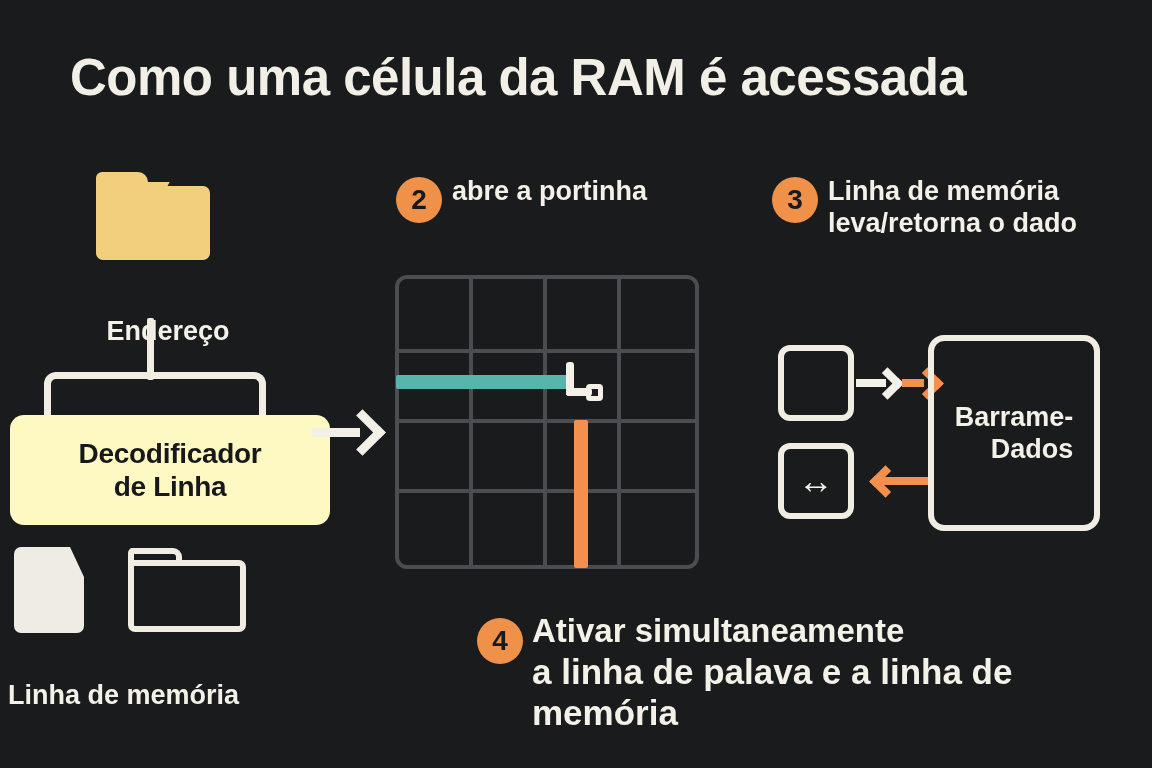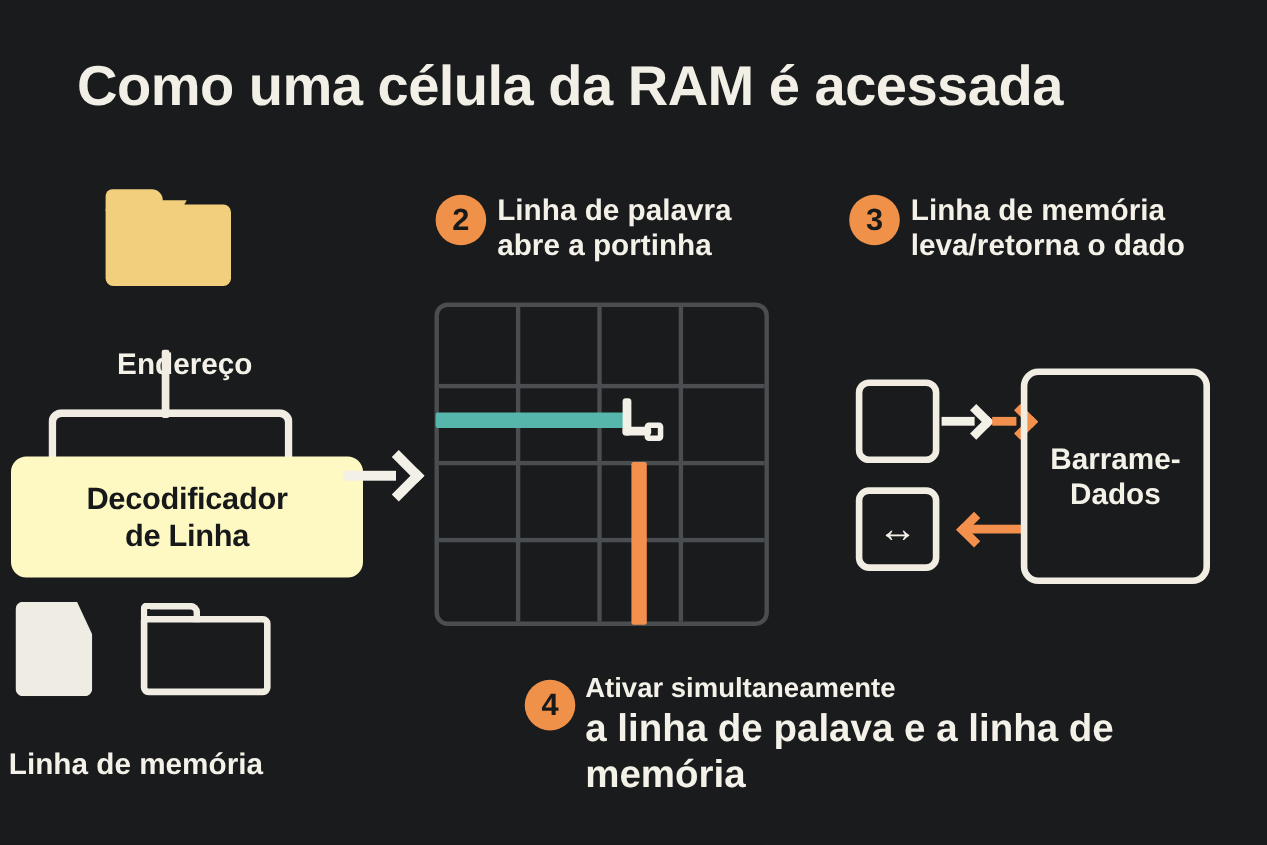--- a/index.html
+++ b/index.html
@@ -100,21 +100,21 @@
     display:flex;align-items:center;justify-content:center;
   }
   .step-text{position:absolute;font-size:27px;line-height:1.18;color:#f4f1e9;font-weight:700;}
 
   #badge2{left:396px;top:177px;}
   #step2{left:452px;top:176px;width:280px;}
   #badge3{left:772px;top:177px;}
   #step3{left:828px;top:176px;width:300px;}
   #badge4{left:477px;top:618px;}
   #step4{left:532px;top:612px;width:580px;}
-  #step4 .l1{font-size:25px;}
+  #step4 .l1{font-size:33px;}
   #step4 .l2{font-size:35px;}
 
   
   .grid{
     position:absolute;left:395px;top:275px;width:304px;height:294px;
     border:4px solid #4b4e50;border-radius:12px;box-sizing:border-box;
   }
   .grid .v{position:absolute;top:0;bottom:0;width:4px;background:#4b4e50;}
   .grid .h{position:absolute;left:0;right:0;height:4px;background:#4b4e50;}
   .wordline{
@@ -138,21 +138,21 @@
     position:absolute;border:6px solid #f1ede3;border-radius:12px;
     box-sizing:border-box;display:flex;align-items:center;justify-content:center;
   }
   #sq-top{left:778px;top:345px;width:76px;height:76px;}
   #sq-bot{left:778px;top:443px;width:76px;height:76px;}
   .bidir{font-size:36px;color:#f3f0e7;line-height:1;font-weight:700;}
 
   .bus{
     position:absolute;left:928px;top:335px;width:172px;height:196px;
     border:6px solid #f1ede3;border-radius:16px;box-sizing:border-box;
-    display:flex;align-items:center;justify-content:center;text-align:center;
+    display:flex;align-items:center;justify-content:center;text-align:right;
     color:#f4f1e9;font-size:27px;font-weight:700;line-height:1.2;
   }
 
   .ar-small{position:absolute;height:30px;}
   .ar-small .shaft{position:absolute;top:11px;height:8px;}
   .ar-small .head{position:absolute;top:4px;width:15px;height:15px;transform:rotate(45deg);}
   #arw-white{left:856px;top:368px;width:46px;}
   #arw-white .shaft{left:0;width:30px;background:#f3f0e7;}
   #arw-white .head{left:20px;border-top:8px solid #f3f0e7;border-right:8px solid #f3f0e7;}
   #arw-orange{left:902px;top:368px;width:40px;}
@@ -196,21 +196,20 @@
 
   <div class="page-icon"></div>
   <div class="folder-out">
     <div class="body"></div>
     <div class="tab"></div>
   </div>
   <div class="linha-mem-label label">Linha de memória</div>
 
   <div class="badge" id="badge2">2</div>
   <div class="step-text" id="step2">
-    <div>Linha de palavra</div>
     <div>abre a portinha</div>
   </div>
 
   <div class="badge" id="badge3">3</div>
   <div class="step-text" id="step3">
     <div>Linha de memória</div>
     <div>leva/retorna o dado</div>
   </div>
 
   <div class="grid">

